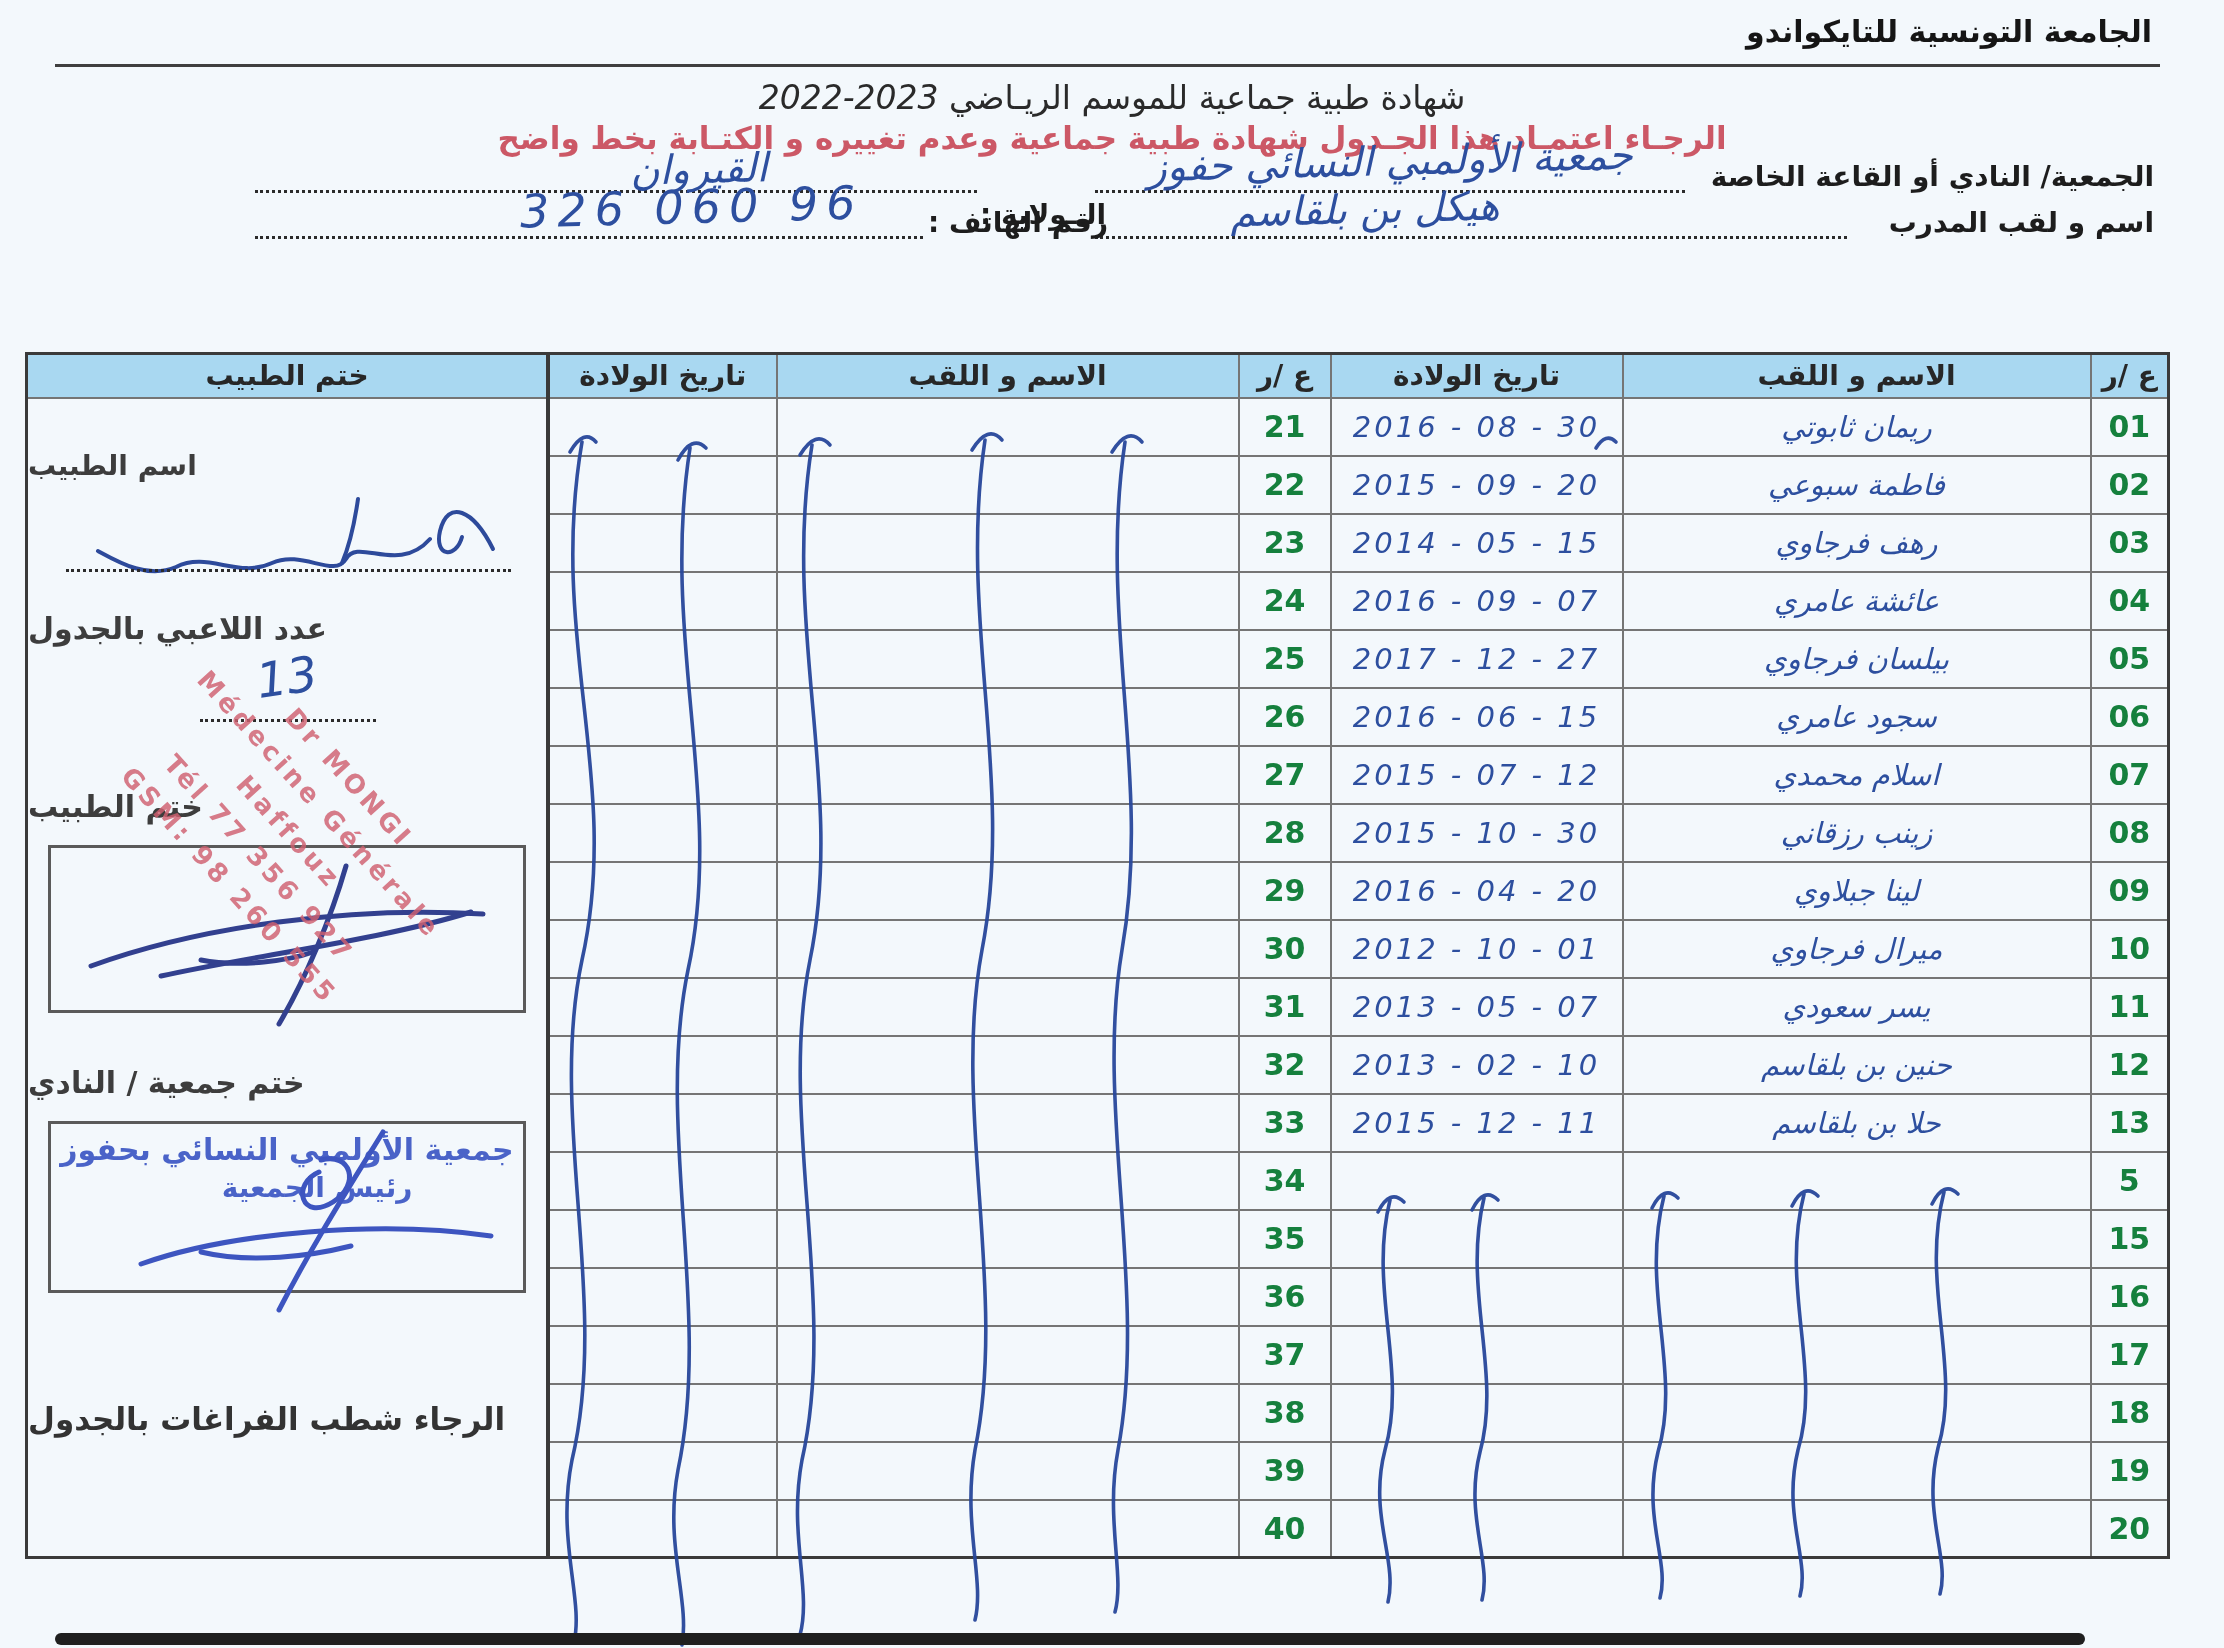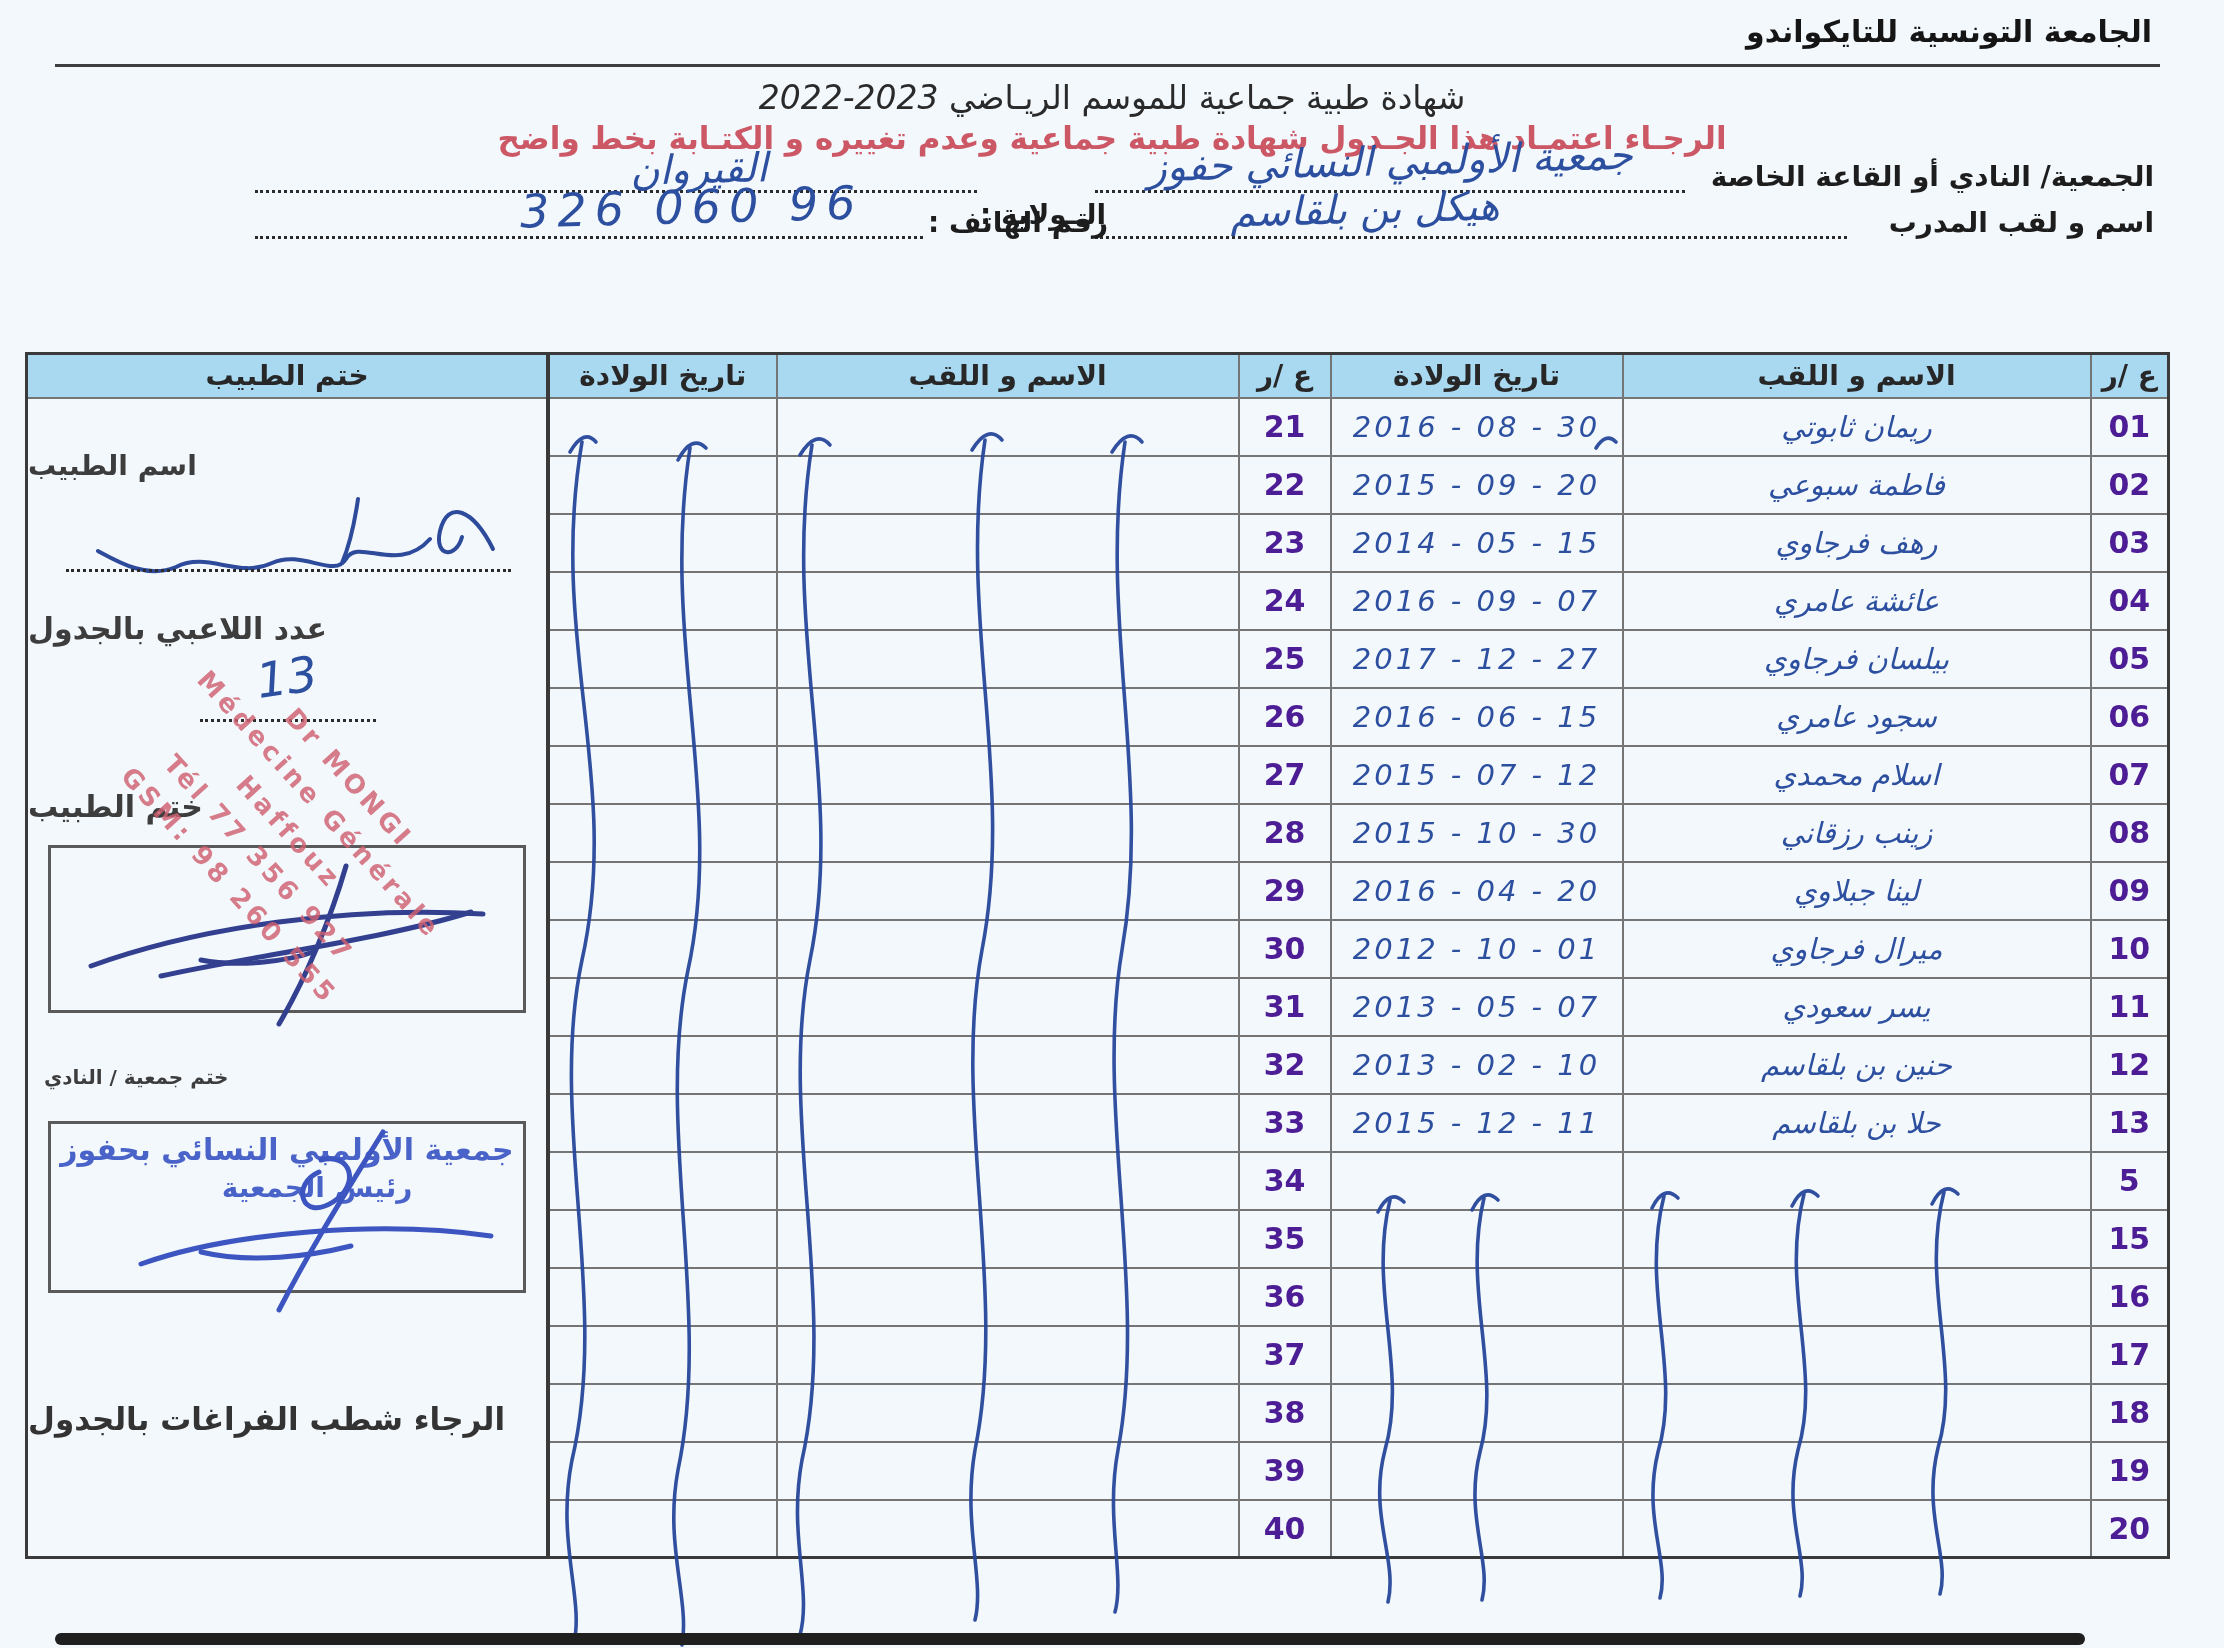--- a/index.html
+++ b/index.html
@@ -26,21 +26,21 @@
 
   
   table.roster {
     position:absolute; left:547px; top:352px; width:1620px;
     border-collapse:collapse; table-layout:fixed; direction:rtl;
     border:3px solid #3a3a3a; background:transparent;
   }
   table.roster th, table.roster td { border:2px solid #757575; padding:0; text-align:center; overflow:visible; }
   table.roster th { height:44px; background:#a9d8f1; font-size:28px; font-weight:bold; color:#272727; }
   table.roster td { height:58px; }
-  td.numcell { font-size:30px; font-weight:bold; color:#4c1d95; font-style:normal;border-radius:20px; }
+  td.numcell { font-size:30px; font-weight:bold; color:#15803d; font-style:normal;border-radius:20px; }
   td.namecell { font-size:29px; white-space:nowrap; }
   td.dobcell { font-size:29px; letter-spacing:3px; white-space:nowrap; }
 
   
   .doctor-col {
     position:absolute; left:25px; top:352px; width:524px; height:1209px;
     border:3px solid #3a3a3a;
   }
   .doctor-col .col-head {
     height:44px; background:#a9d8f1; border-bottom:2px solid #757575;
@@ -303,21 +303,21 @@
       </div>
 
       <div class="abs red-stamp">
         <div>Dr MONGI</div>
         <div>Médecine Générale</div>
         <div>Haffouz</div>
         <div>Tél 77 356 927</div>
         <div>GSM: 98 260 555</div>
       </div>
 
-      <div class="abs doc-label" style="top:664px; font-size:20px;padding-left:16px;">ختم جمعية / النادي</div>
+      <div class="abs doc-label" style="top:664px; font-size:30px;">ختم جمعية / النادي</div>
 
       <div class="abs stamp-box" style="top:720px; height:172px;">
         <div class="club-stamp-text" style="margin-top:8px; font-size:30px;">جمعية الأولمبي النسائي بحفوز</div>
         <div class="club-stamp-text" style="margin-top:4px; font-size:28px; transform:translateX(30px);">رئيس الجمعية</div>
         <svg class="sig-svg" style="top:0; left:0;" width="472" height="166" viewBox="0 0 472 166">
           <g fill="none" stroke="#3d55c0" stroke-width="5" stroke-linecap="round">
             <path d="M 332 8 C 300 60 262 120 228 186"></path>
             <path d="M 270 36 C 300 28 310 60 282 78 C 250 98 240 60 268 48"></path>
             <path d="M 90 140 C 180 108 330 96 440 112"></path>
             <path d="M 150 128 C 200 140 260 132 300 122"></path>

